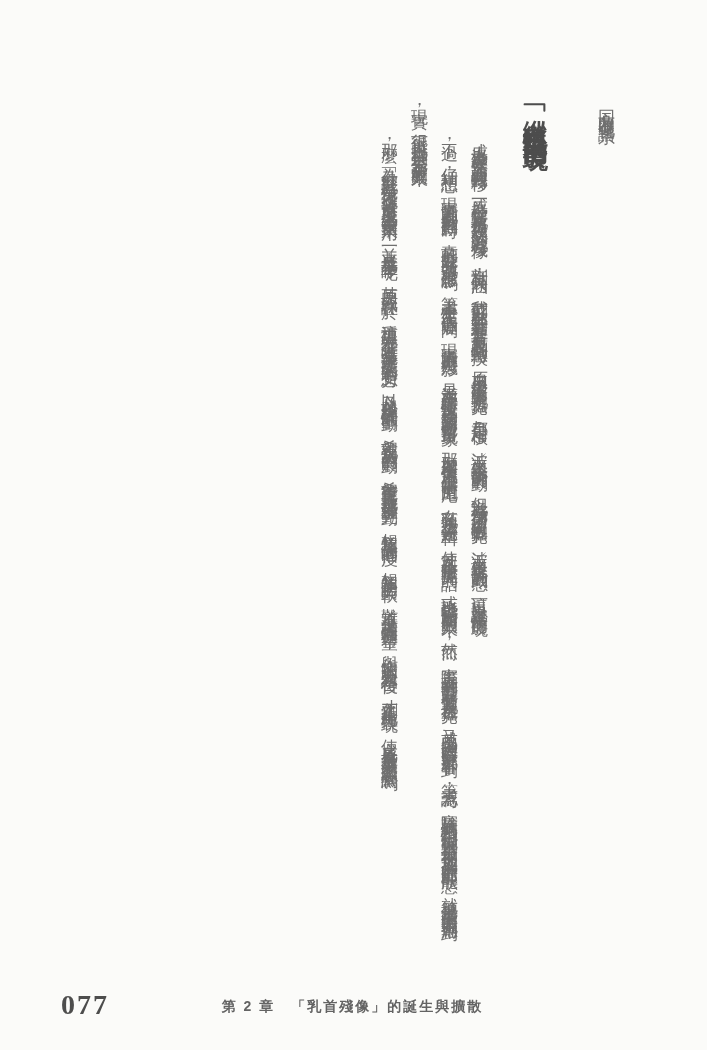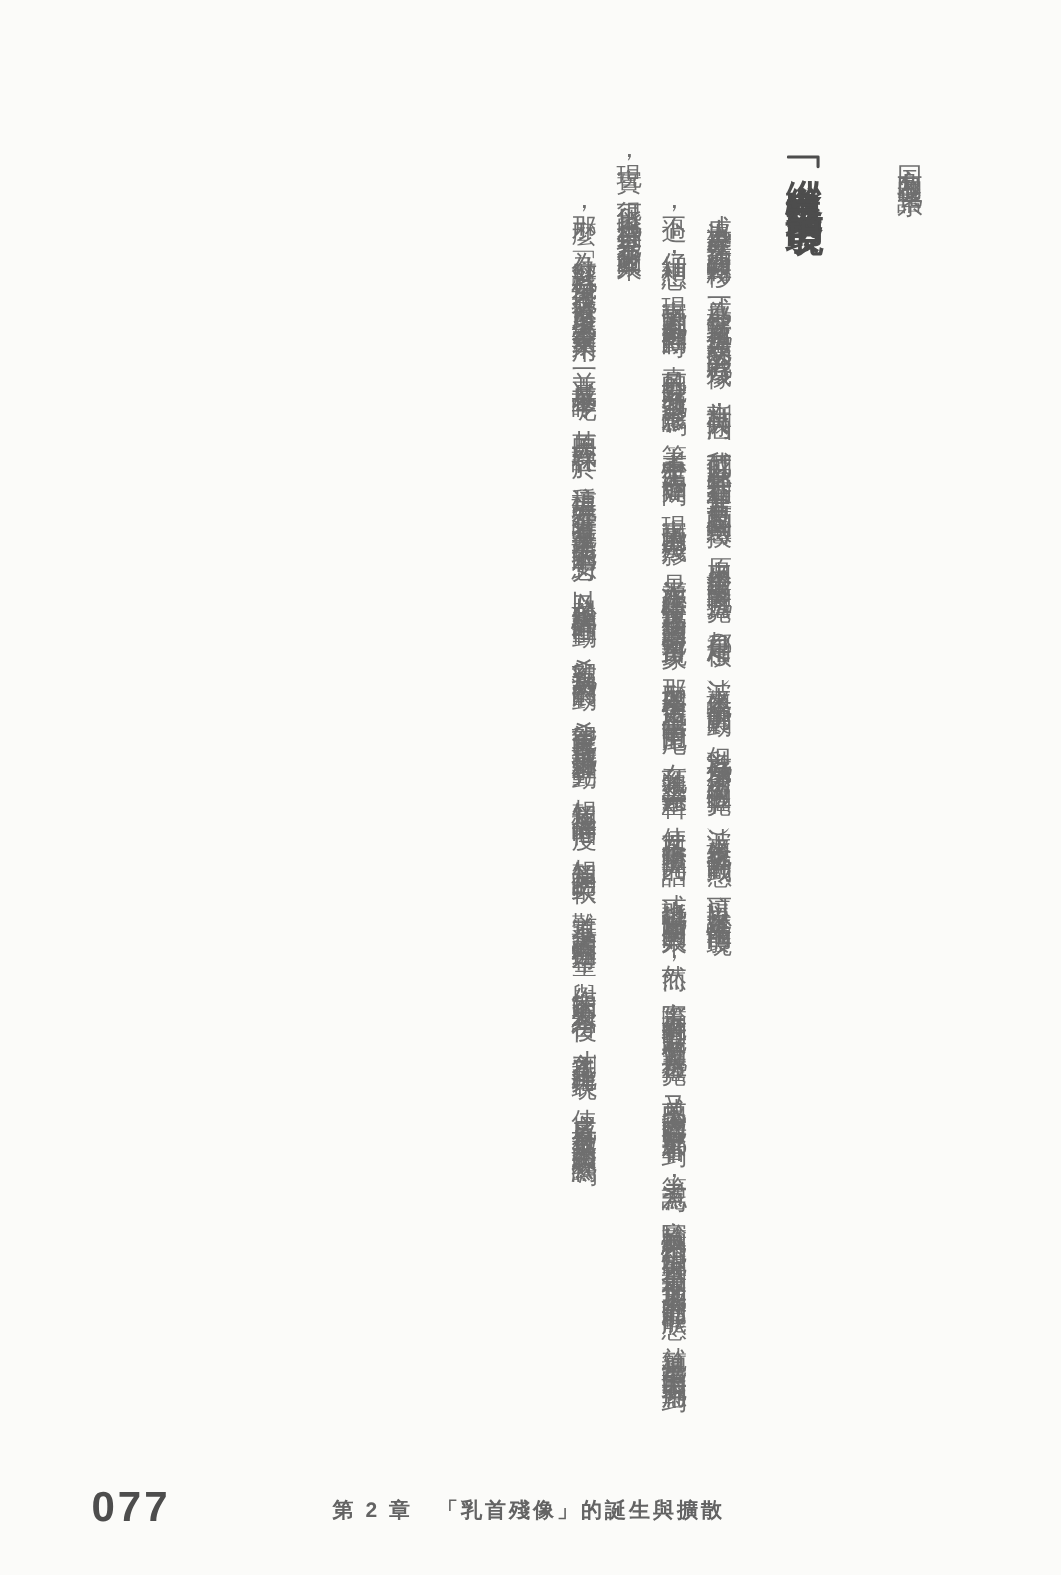--- a/index.html
+++ b/index.html
@@ -48,21 +48,21 @@
     line-height: 46px;          
     letter-spacing: 4px;
     margin: 0;
     margin-right: 32px;         
     margin-left: 19px;          
   }
   .page-number {
     position: absolute;
     left: 61px;
     top: 989px;
-    font-family: Liberation Sans, sans-serif;
+    font-family: Liberation Serif, serif;
     font-weight: 700;
     font-size: 28px;
     letter-spacing: 2px;
     color: var(--page-number-text, #4d4d4d);
   }
   .chapter {
     position: absolute;
     left: 0;
     right: 20px;
     top: 998px;

